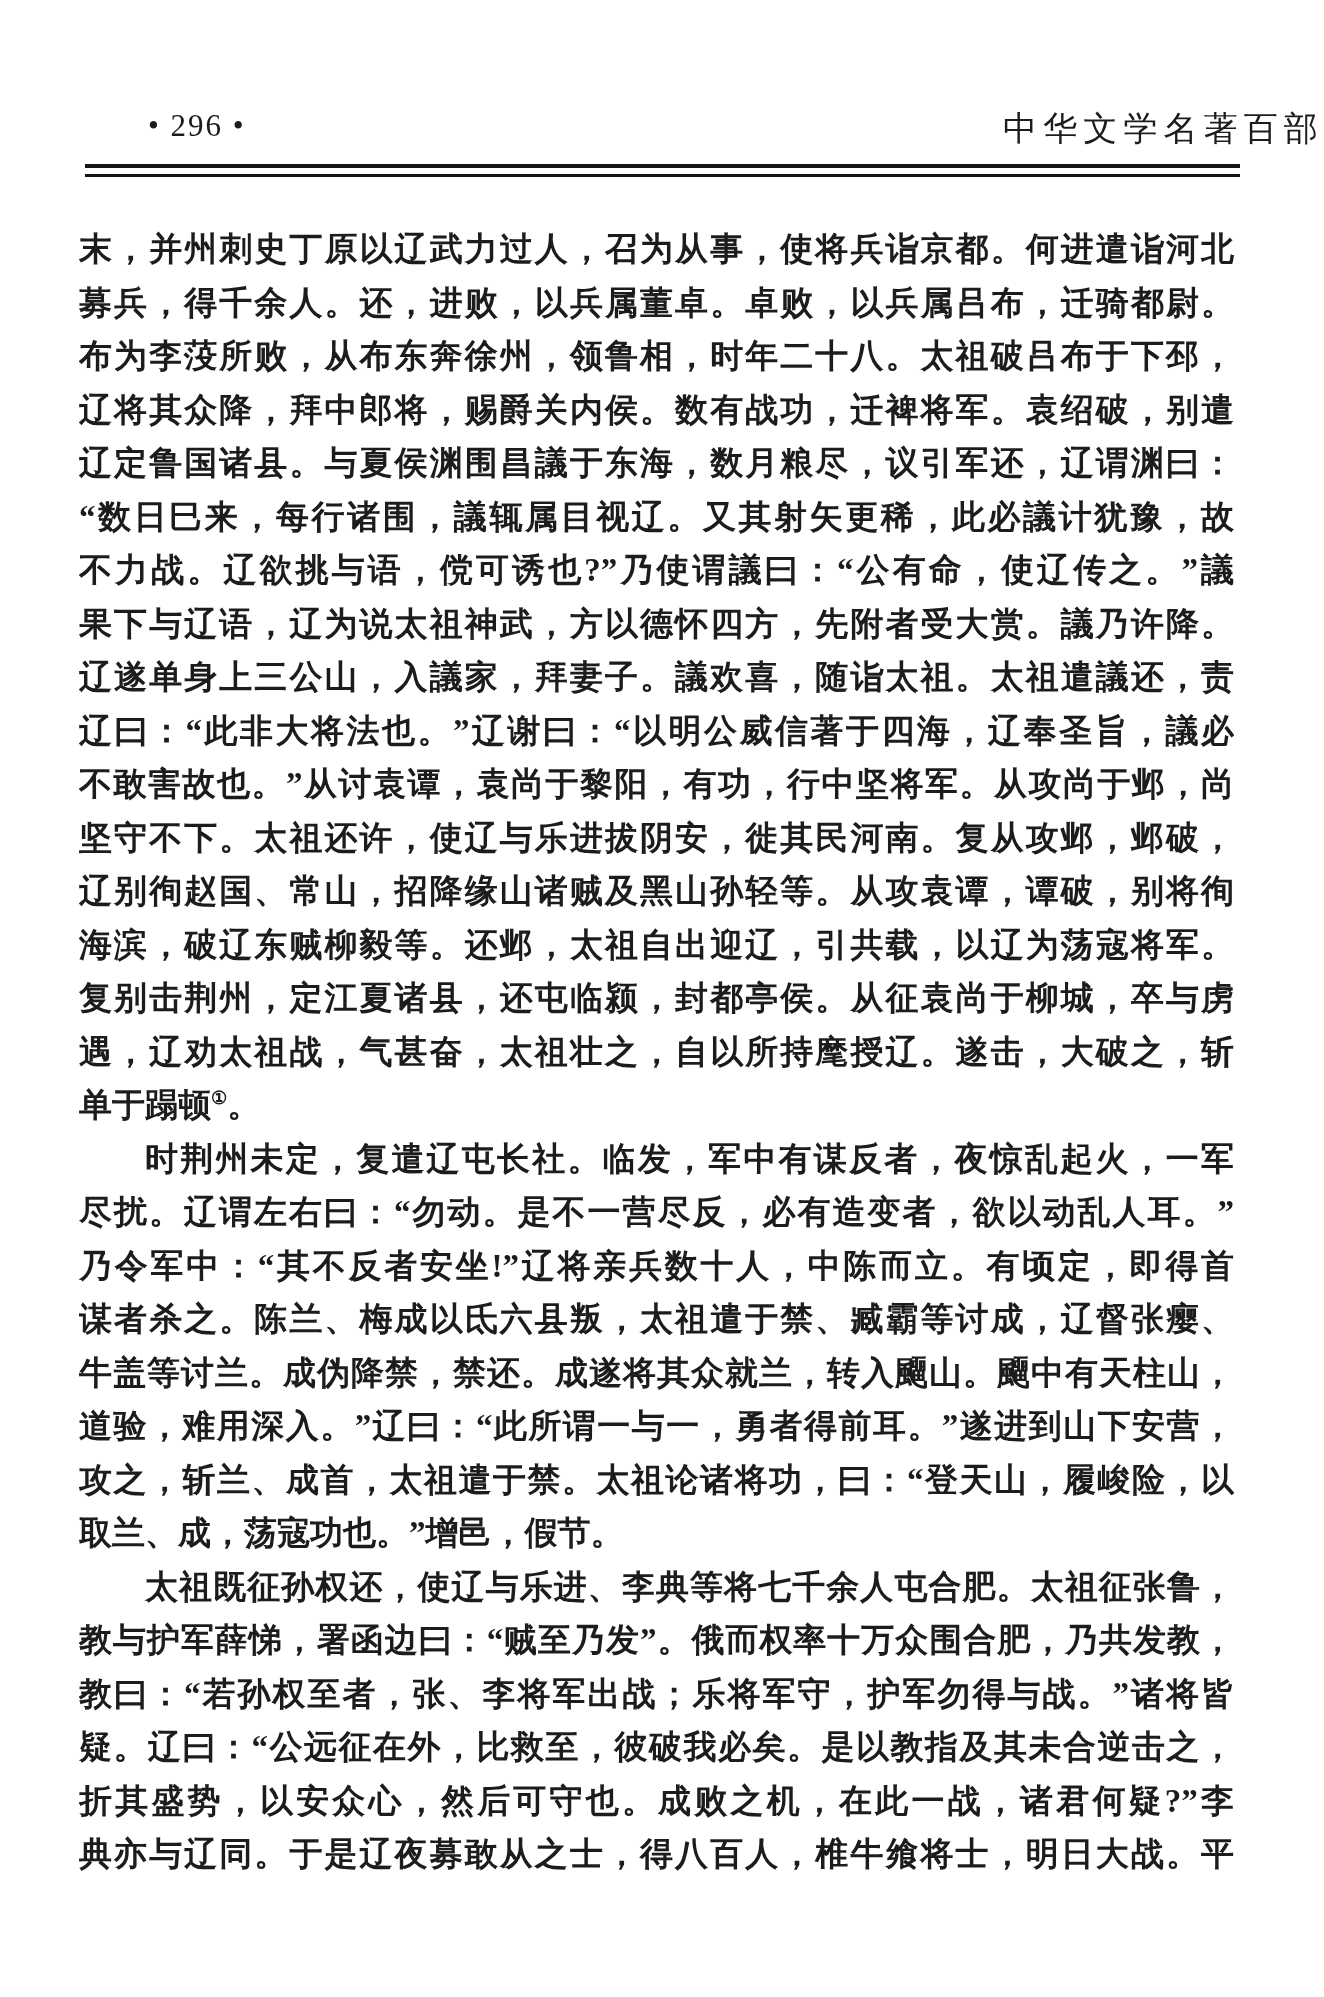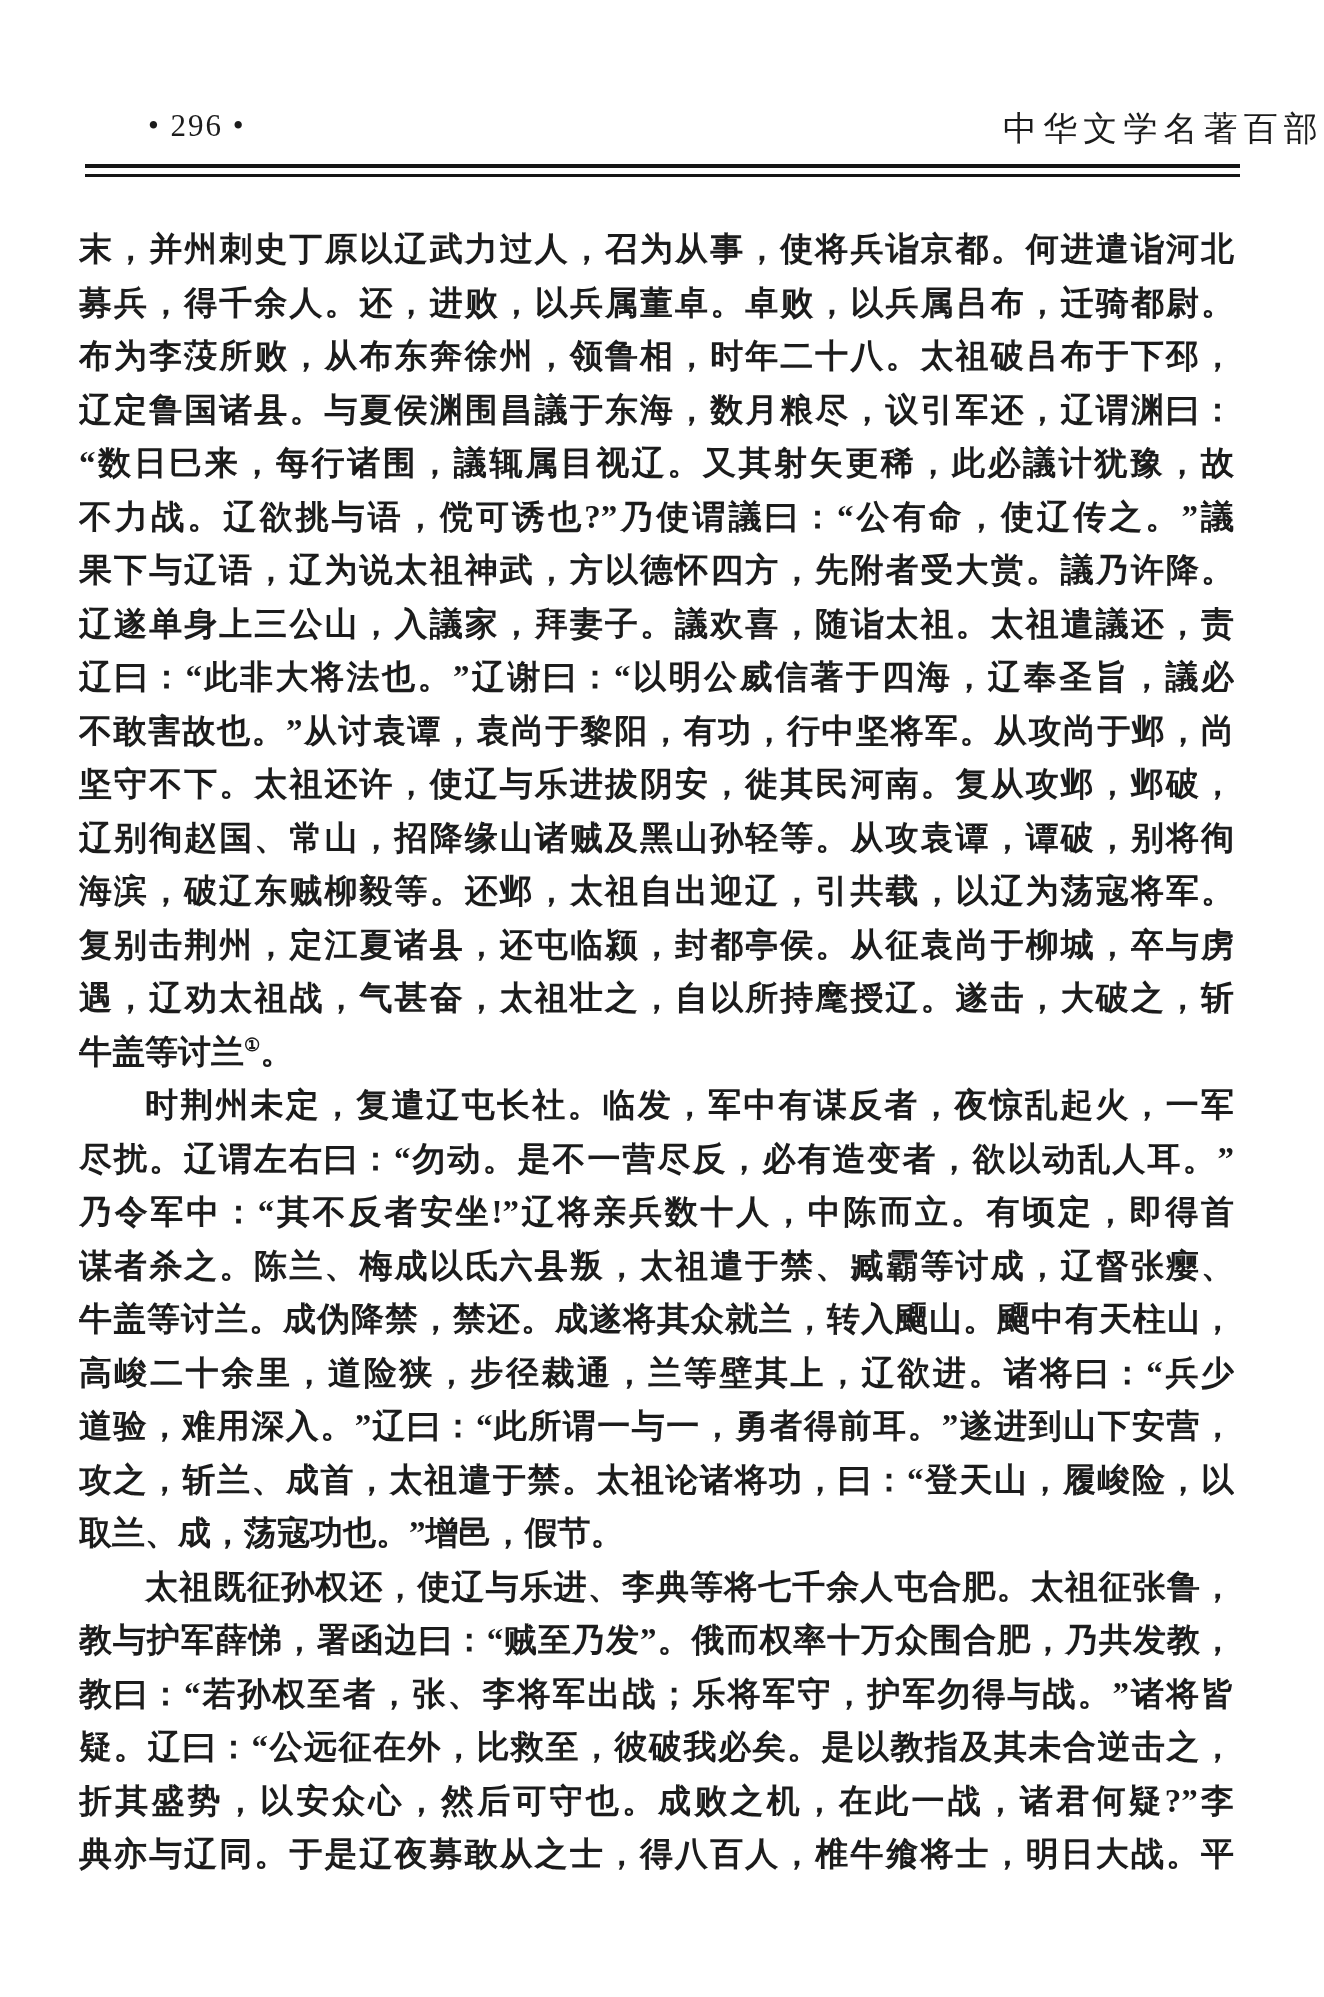--- a/index.html
+++ b/index.html
@@ -77,39 +77,39 @@
 <div class="page">
 
   <div class="folio">• 296 •</div>
   <div class="series-title">中华文学名著百部</div>
   <div class="header-rule"></div>
 
   <div class="textblock">
     <div class="bline">末，并州刺史丁原以辽武力过人，召为从事，使将兵诣京都。何进遣诣河北</div>
     <div class="bline">募兵，得千余人。还，进败，以兵属董卓。卓败，以兵属吕布，迁骑都尉。</div>
     <div class="bline">布为李莈所败，从布东奔徐州，领鲁相，时年二十八。太祖破吕布于下邳，</div>
+    <div class="bline">辽将其众降，拜中郎将，赐爵关内侯。数有战功，迁裨将军。袁绍破，别遣</div>
     <div class="bline">辽定鲁国诸县。与夏侯渊围昌議于东海，数月粮尽，议引军还，辽谓渊曰：</div>
     <div class="bline">“数日巳来，每行诸围，議辄属目视辽。又其射矢更稀，此必議计犹豫，故</div>
     <div class="bline">不力战。辽欲挑与语，傥可诱也?”乃使谓議曰：“公有命，使辽传之。”議</div>
     <div class="bline">果下与辽语，辽为说太祖神武，方以德怀四方，先附者受大赏。議乃许降。</div>
     <div class="bline">辽遂单身上三公山，入議家，拜妻子。議欢喜，随诣太祖。太祖遣議还，责</div>
     <div class="bline">辽曰：“此非大将法也。”辽谢曰：“以明公威信著于四海，辽奉圣旨，議必</div>
     <div class="bline">不敢害故也。”从讨袁谭，袁尚于黎阳，有功，行中坚将军。从攻尚于邺，尚</div>
     <div class="bline">坚守不下。太祖还许，使辽与乐进拔阴安，徙其民河南。复从攻邺，邺破，</div>
     <div class="bline">辽别徇赵国、常山，招降缘山诸贼及黑山孙轻等。从攻袁谭，谭破，别将徇</div>
     <div class="bline">海滨，破辽东贼柳毅等。还邺，太祖自出迎辽，引共载，以辽为荡寇将军。</div>
     <div class="bline">复别击荆州，定江夏诸县，还屯临颍，封都亭侯。从征袁尚于柳城，卒与虏</div>
     <div class="bline">遇，辽劝太祖战，气甚奋，太祖壮之，自以所持麾授辽。遂击，大破之，斩</div>
-    <div class="bline flush"><span>牛盖等讨兰</span><sup>①</sup><span>。</span></div>
+    <div class="bline flush"><span>单于蹋顿</span><sup>①</sup><span>。</span></div>
     <div class="bline indent">时荆州未定，复遣辽屯长社。临发，军中有谋反者，夜惊乱起火，一军</div>
     <div class="bline">尽扰。辽谓左右曰：“勿动。是不一营尽反，必有造变者，欲以动乱人耳。”</div>
     <div class="bline">乃令军中：“其不反者安坐!”辽将亲兵数十人，中陈而立。有顷定，即得首</div>
     <div class="bline">谋者杀之。陈兰、梅成以氐六县叛，太祖遣于禁、臧霸等讨成，辽督张瘿、</div>
     <div class="bline">牛盖等讨兰。成伪降禁，禁还。成遂将其众就兰，转入飅山。飅中有天柱山，</div>
-    <div class="bline">高峻二十余里，道险狭，步径裁通，兰等壁其上，辽欲进。诸将曰：“兵少</div>
     <div class="bline">道验，难用深入。”辽曰：“此所谓一与一，勇者得前耳。”遂进到山下安营，</div>
     <div class="bline">攻之，斩兰、成首，太祖遣于禁。太祖论诸将功，曰：“登天山，履峻险，以</div>
     <div class="bline flush">取兰、成，荡寇功也。”增邑，假节。</div>
     <div class="bline indent">太祖既征孙权还，使辽与乐进、李典等将七千余人屯合肥。太祖征张鲁，</div>
     <div class="bline">教与护军薛悌，署函边曰：“贼至乃发”。俄而权率十万众围合肥，乃共发教，</div>
     <div class="bline">教曰：“若孙权至者，张、李将军出战；乐将军守，护军勿得与战。”诸将皆</div>
     <div class="bline">疑。辽曰：“公远征在外，比救至，彼破我必矣。是以教指及其未合逆击之，</div>
     <div class="bline">折其盛势，以安众心，然后可守也。成败之机，在此一战，诸君何疑?”李</div>
     <div class="bline">典亦与辽同。于是辽夜募敢从之士，得八百人，椎牛飨将士，明日大战。平</div>
   </div>

